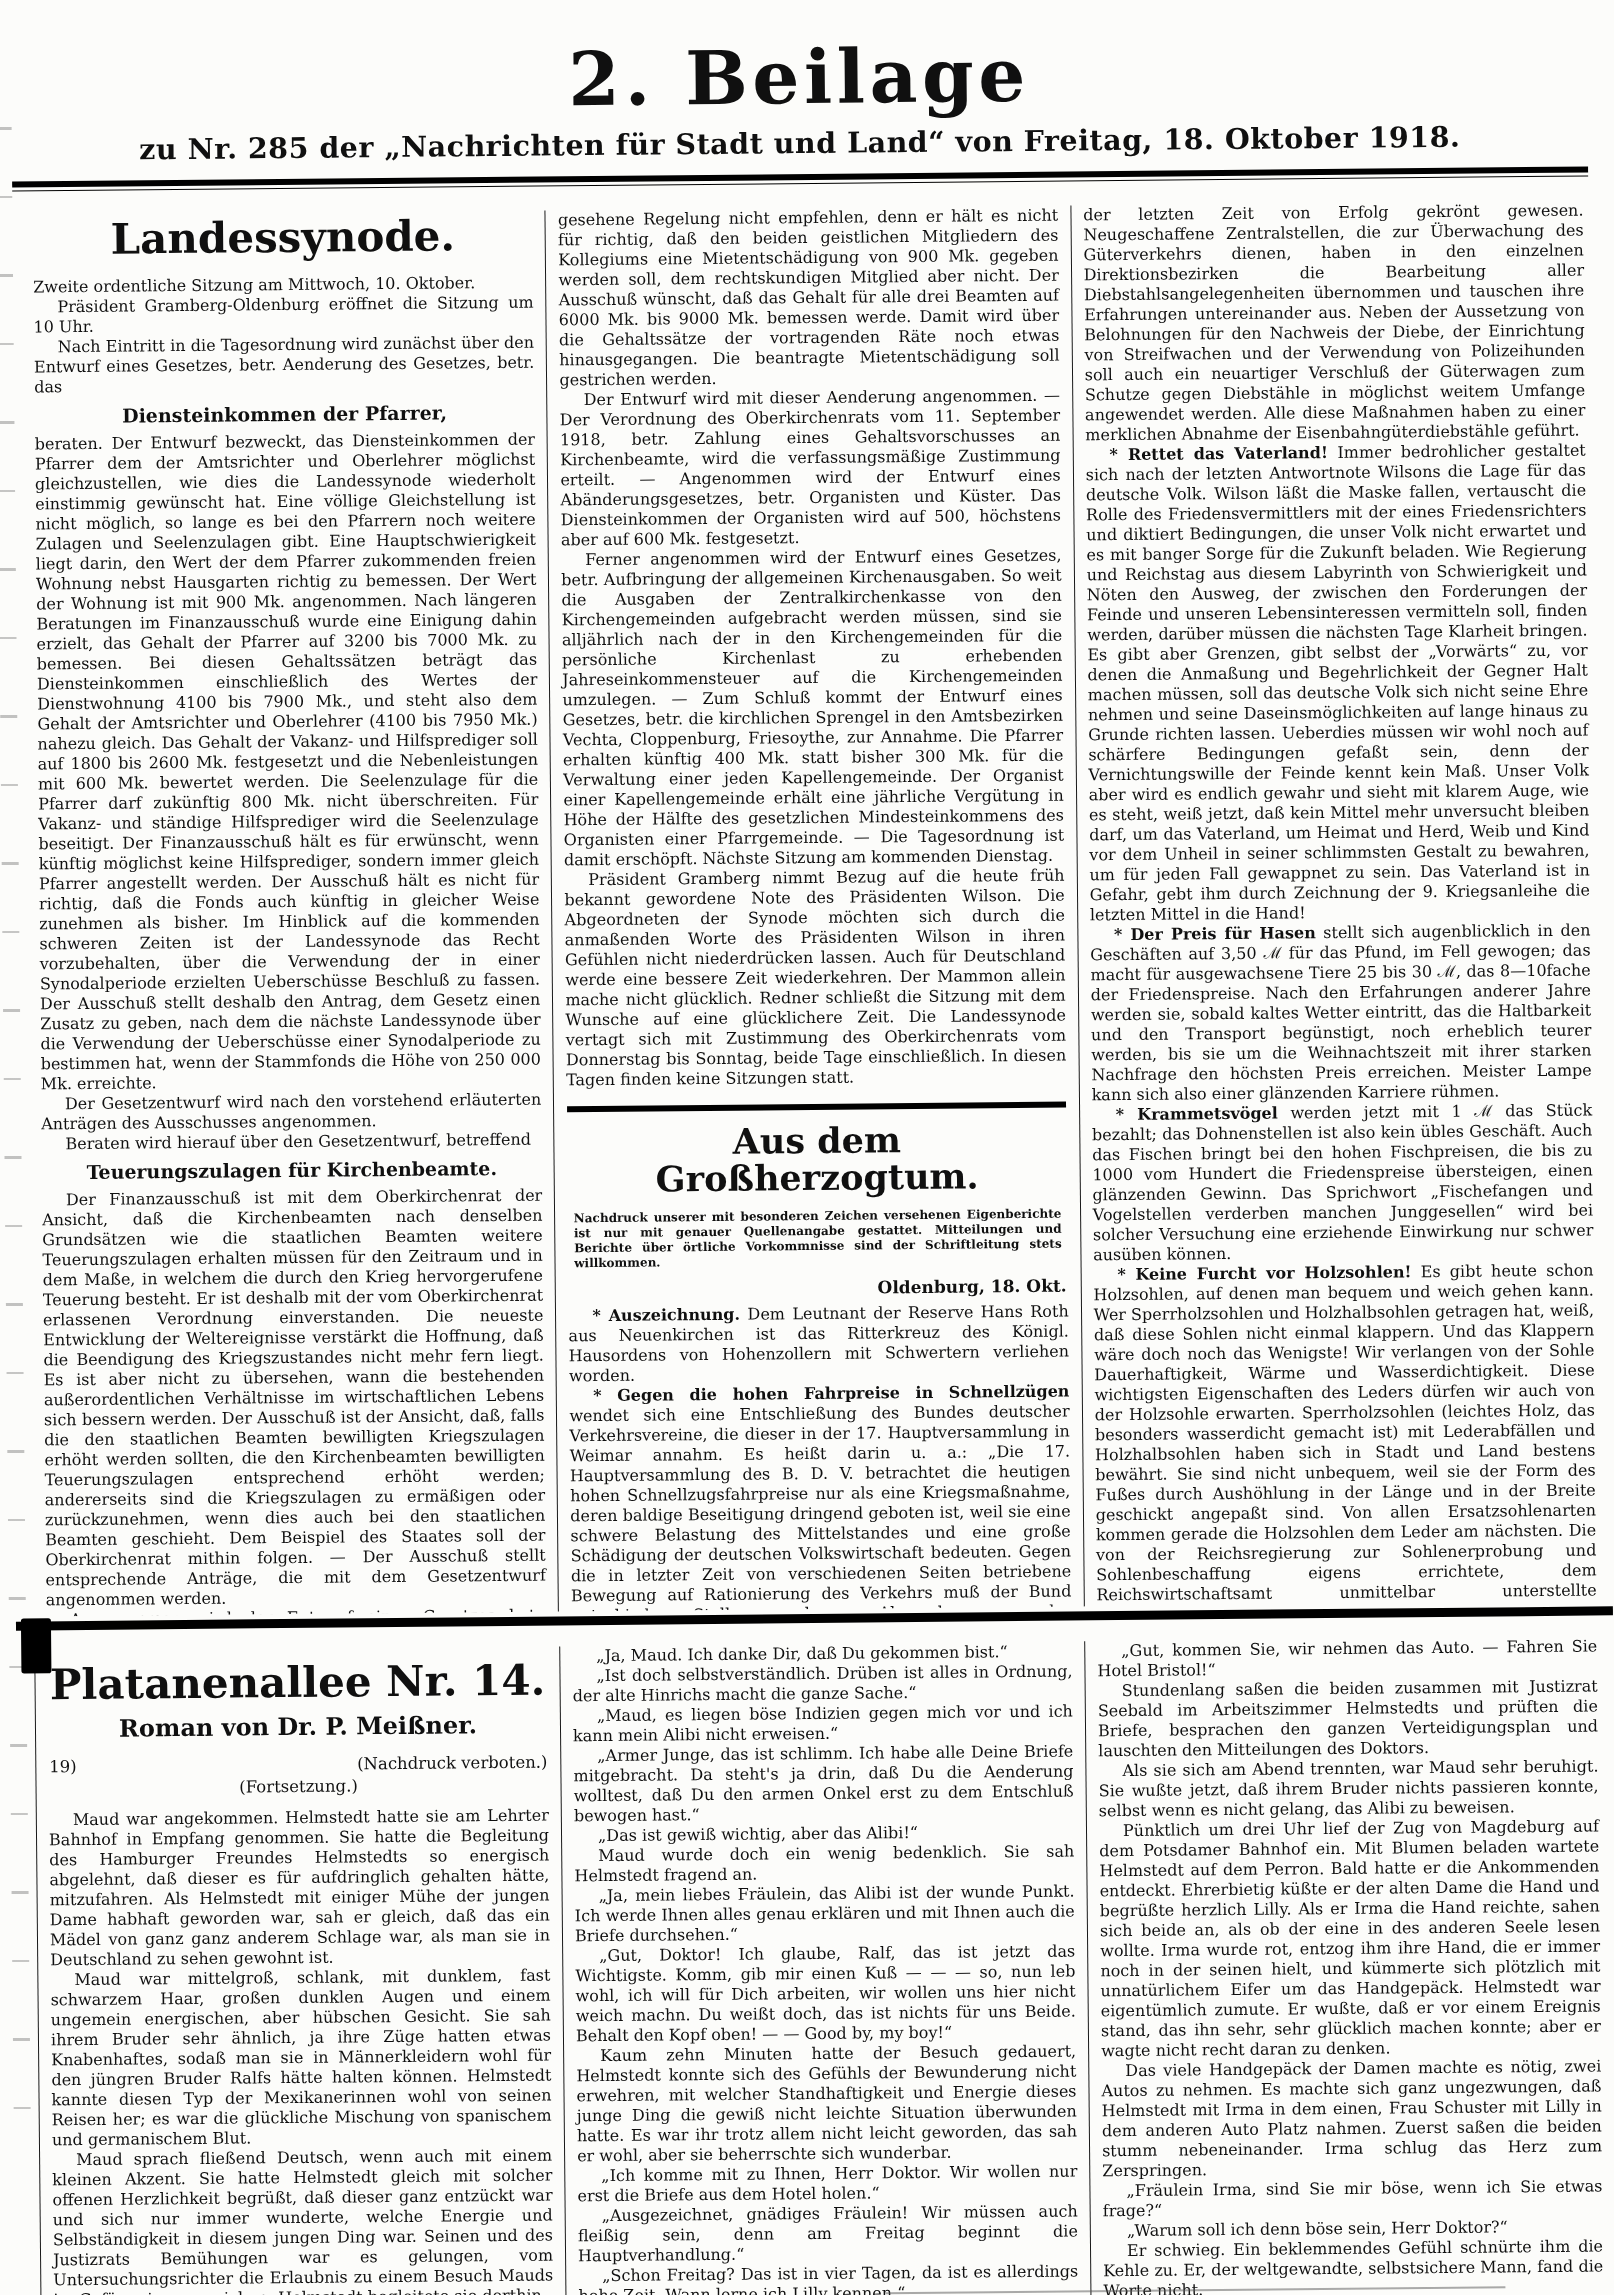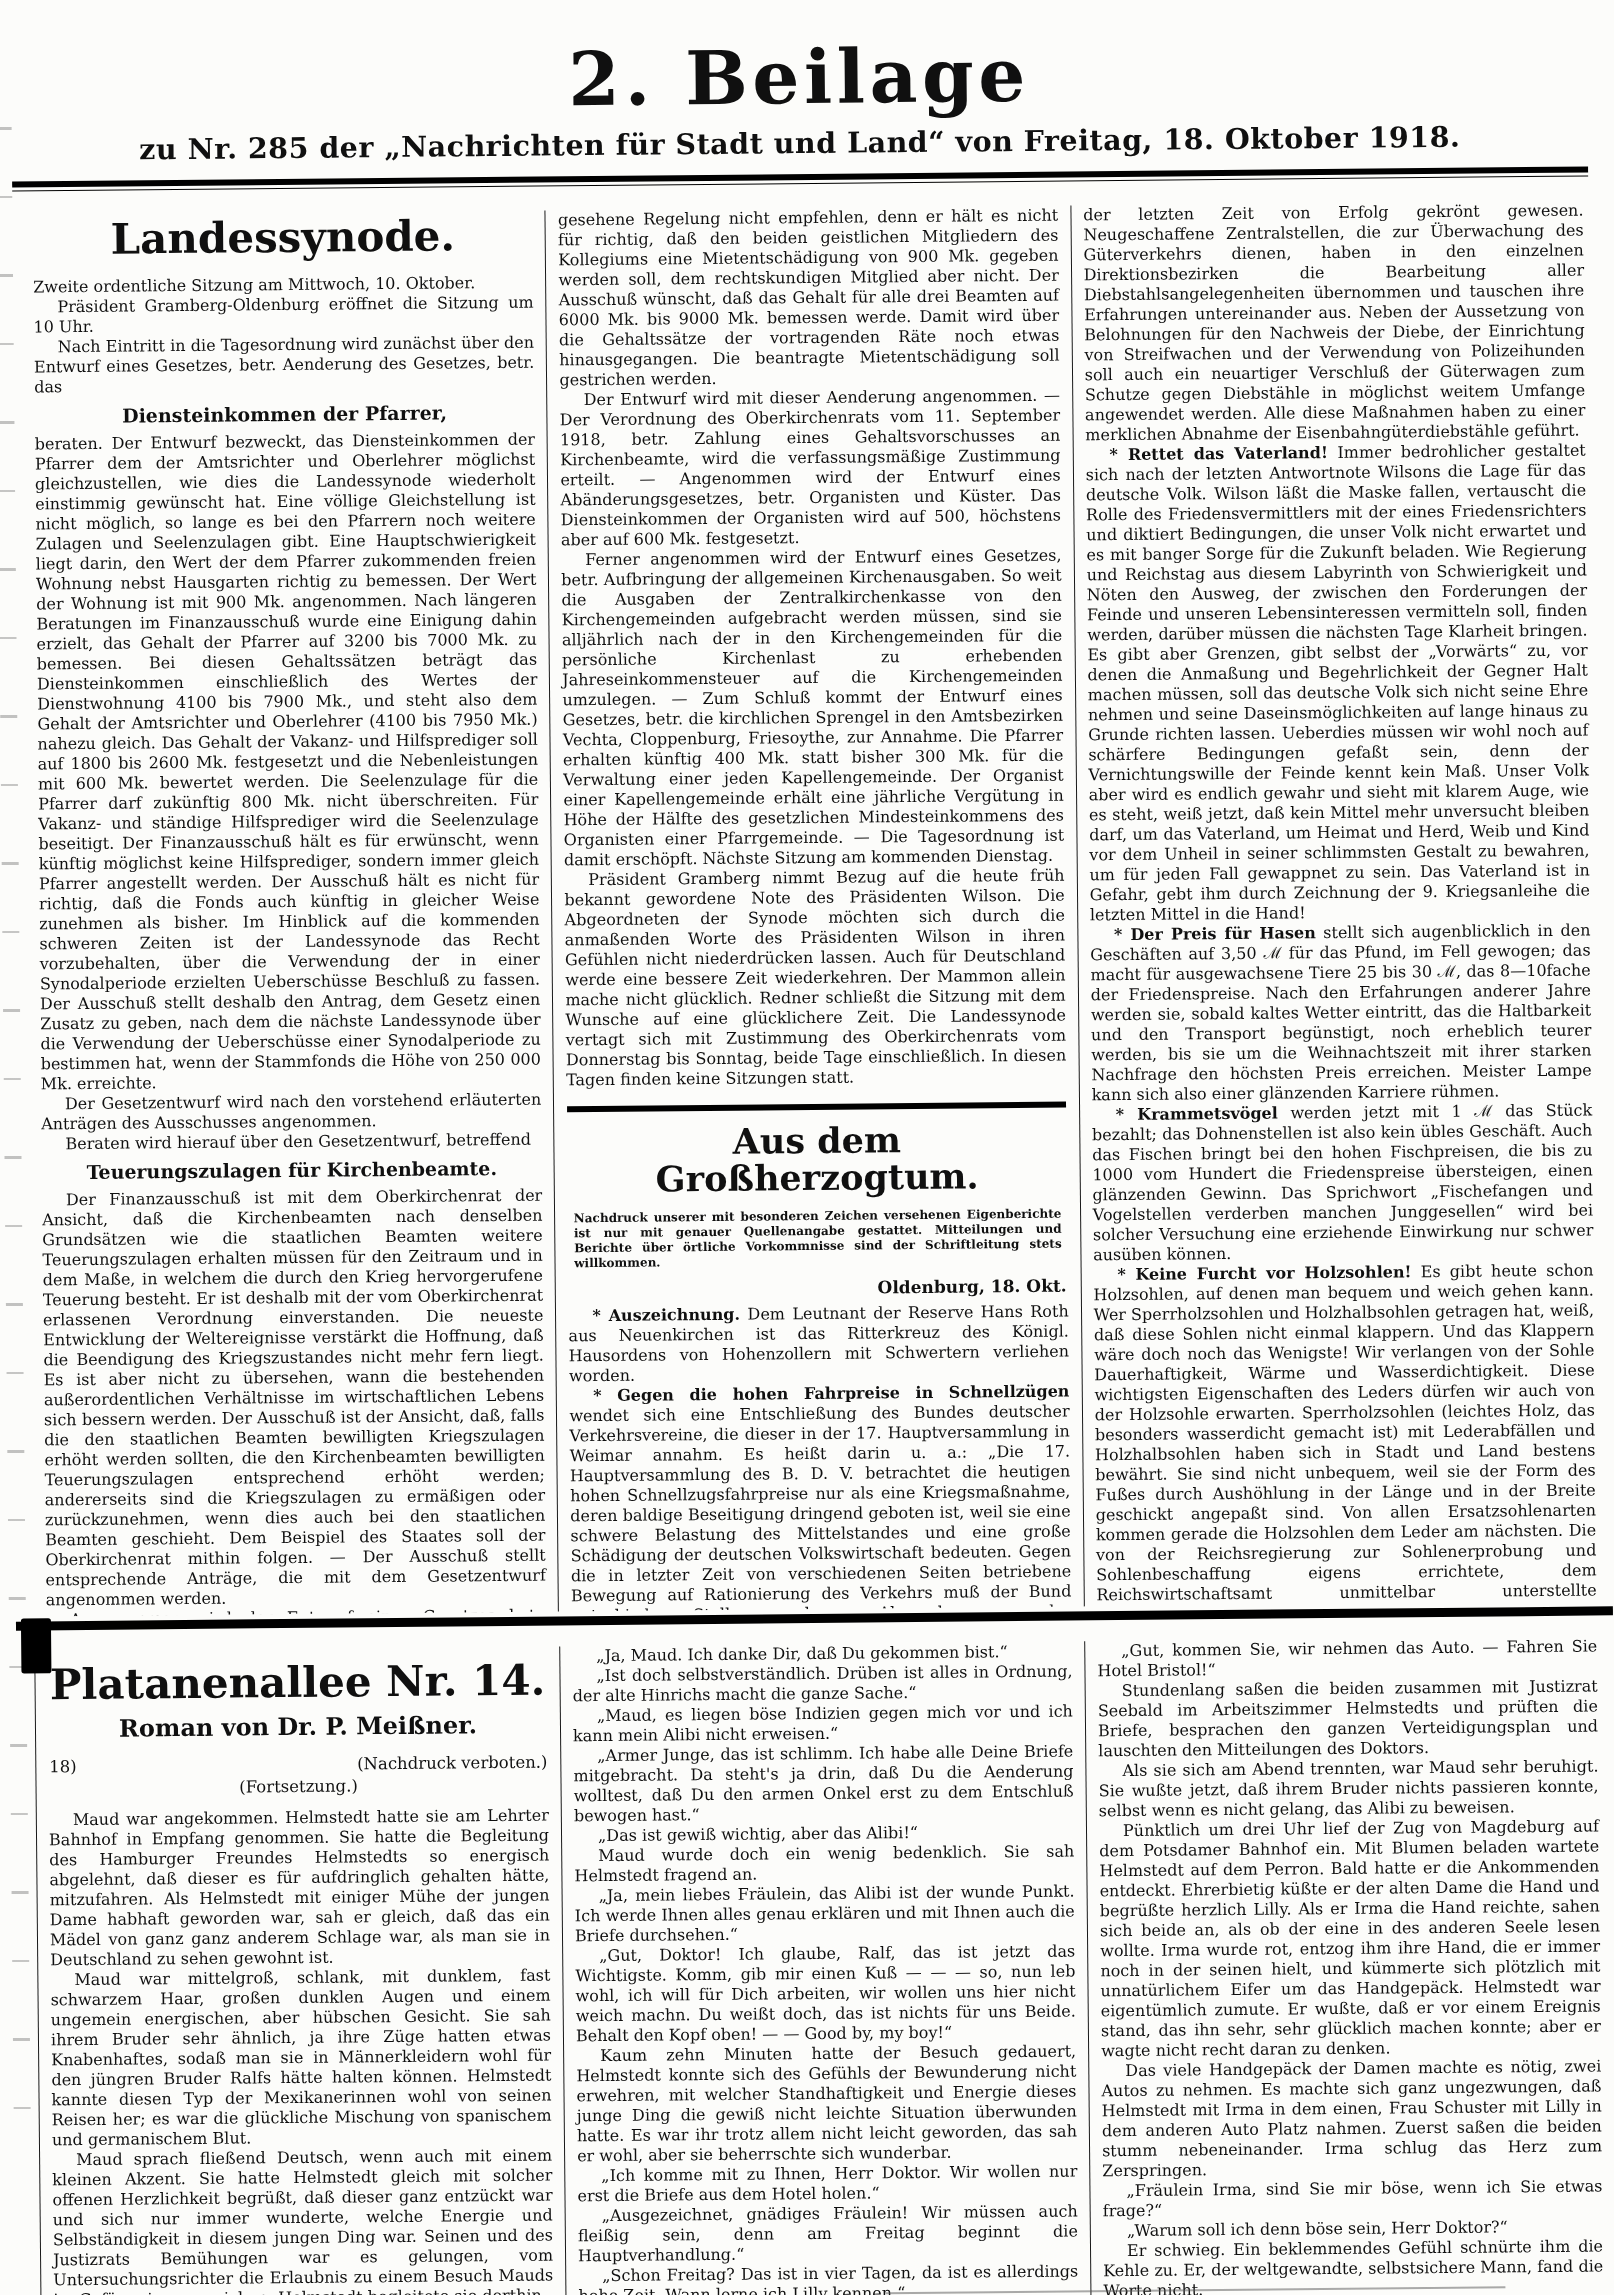--- a/index.html
+++ b/index.html
@@ -120,21 +120,21 @@
   </div>
 
   <div class="section-divider"></div>
 
   <div class="cols cols-bottom">
 
     <div class="col">
       <h2 class="novel-title">Platanenallee Nr. 14.</h2>
       <div class="novel-byline">Roman von Dr. P. Meißner.</div>
       <div class="novel-meta">
-        <span>18)</span>
+        <span>19)</span>
         <span>(Nachdruck verboten.)</span>
       </div>
       <div class="novel-cont">(Fortsetzung.)</div>
       <p class="b">Maud war angekommen. Helmstedt hatte sie am Lehrter Bahnhof in Empfang genommen. Sie hatte die Begleitung des Hamburger Freundes Helmstedts so energisch abgelehnt, daß dieser es für aufdringlich gehalten hätte, mitzufahren. Als Helmstedt mit einiger Mühe der jungen Dame habhaft geworden war, sah er gleich, daß das ein Mädel von ganz ganz anderem Schlage war, als man sie in Deutschland zu sehen gewohnt ist.</p>
       <p class="b">Maud war mittelgroß, schlank, mit dunklem, fast schwarzem Haar, großen dunklen Augen und einem ungemein energischen, aber hübschen Gesicht. Sie sah ihrem Bruder sehr ähnlich, ja ihre Züge hatten etwas Knabenhaftes, sodaß man sie in Männerkleidern wohl für den jüngren Bruder Ralfs hätte halten können. Helmstedt kannte diesen Typ der Mexikanerinnen wohl von seinen Reisen her; es war die glückliche Mischung von spanischem und germanischem Blut.</p>
       <p class="b">Maud sprach fließend Deutsch, wenn auch mit einem kleinen Akzent. Sie hatte Helmstedt gleich mit solcher offenen Herzlichkeit begrüßt, daß dieser ganz entzückt war und sich nur immer wunderte, welche Energie und Selbständigkeit in diesem jungen Ding war. Seinen und des Justizrats Bemühungen war es gelungen, vom Untersuchungsrichter die Erlaubnis zu einem Besuch Mauds im Gefängnis zu erreichen. Helmstedt begleitete sie dorthin.</p>
 
     </div>
 
     <div class="col">

